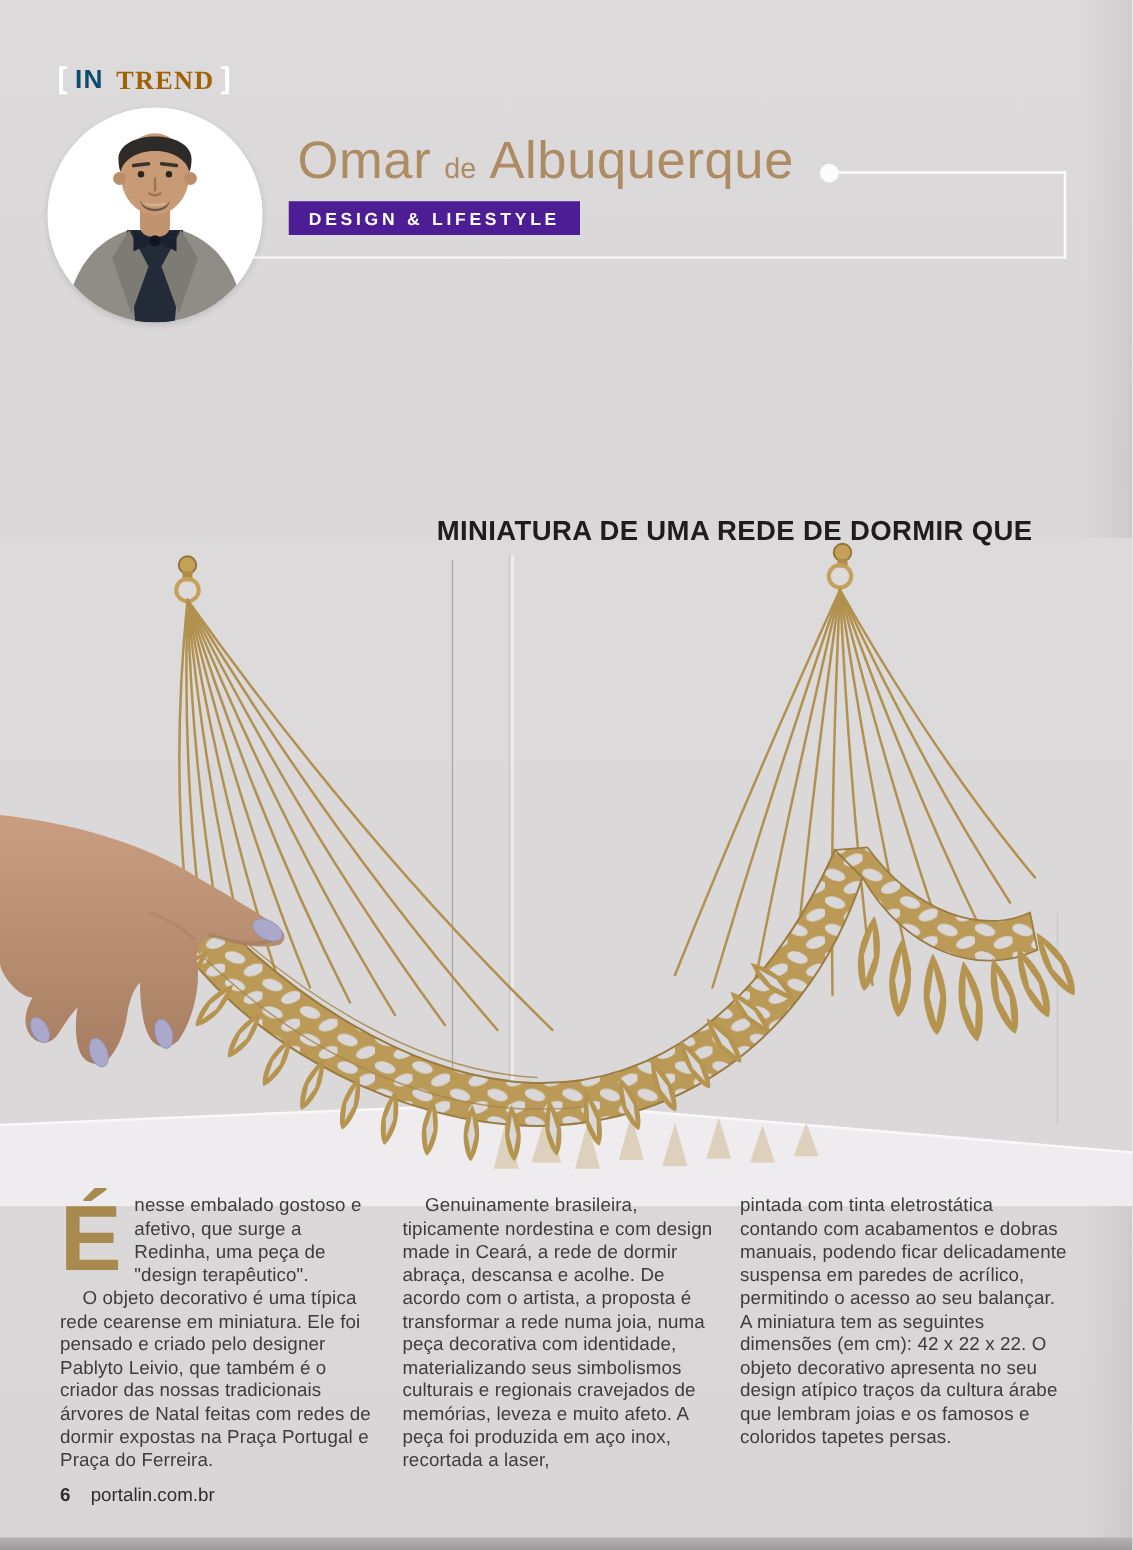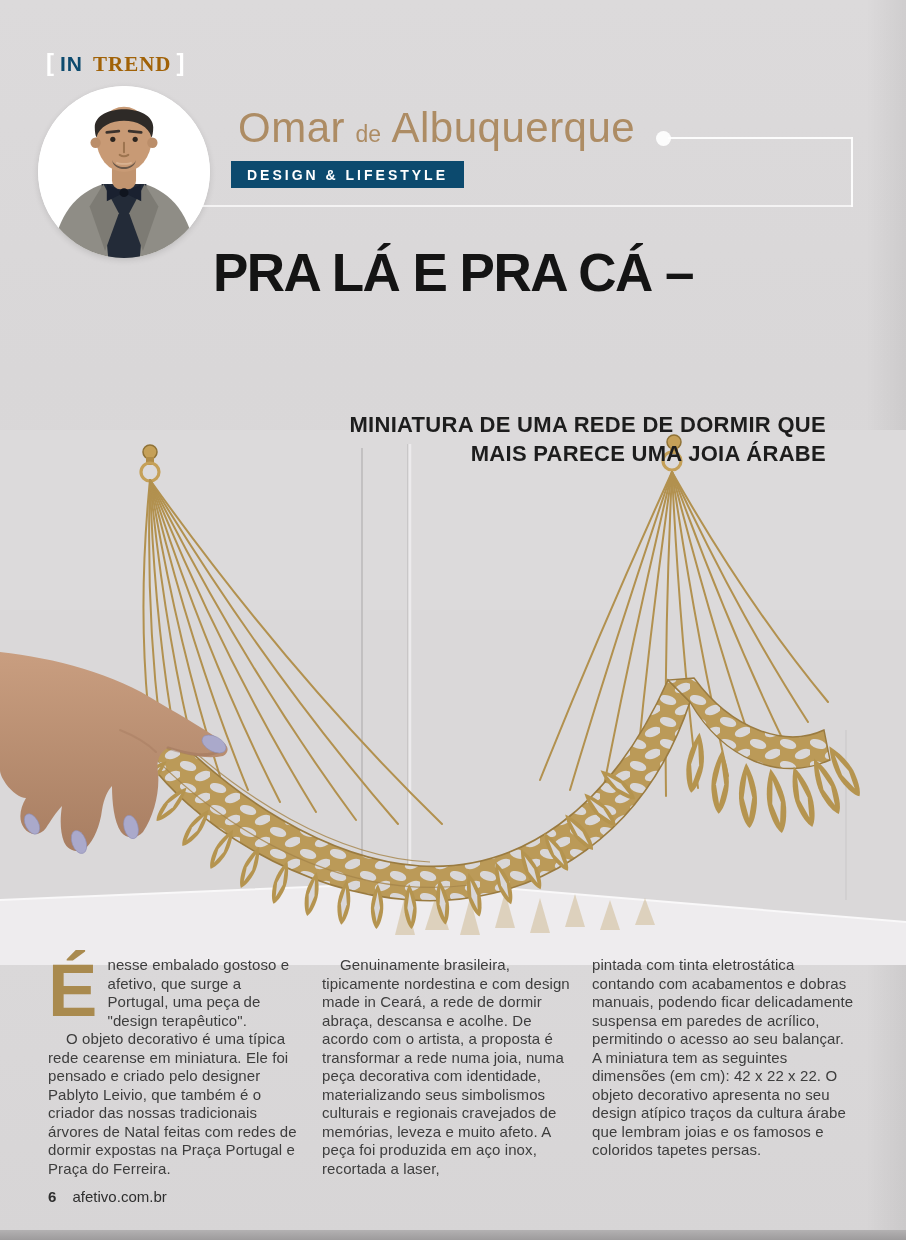--- a/index.html
+++ b/index.html
@@ -15,21 +15,21 @@
   .logo .bracket{color:#ffffff;font-weight:700;font-size:24px;transform:translateY(-1px);}
   .logo .in{color:#0c4a6e;margin-left:3px;}
   .logo .trend{color:#a16207;margin-left:8px;margin-right:3px;font-family:Liberation Serif, serif;}
   
   .avatar{position:absolute;left:38px;top:86px;width:172px;height:172px;border-radius:50%;
     background:#ffffff;overflow:hidden;box-shadow:0 2px 6px rgba(0,0,0,.12);}
   
   .author-name{position:absolute;left:238px;top:104px;color:#ad8c64;white-space:nowrap;}
   .author-name .big{font-size:42px;letter-spacing:.5px;}
   .author-name .small{font-size:23px;margin:0 6px;}
-  .badge{position:absolute;left:231px;top:161px;background:#0c4a6e;color:#fff;
+  .badge{position:absolute;left:231px;top:161px;background:#4c1d95;color:#fff;
     font-weight:700;font-size:14px;letter-spacing:3px;padding:6px 16px 5px 16px;}
   
   .dline{position:absolute;background:rgba(255,255,255,.92);}
   .dline.dot{width:15px;height:15px;border-radius:50%;left:656px;top:131px;}
   .dline.h1{left:668px;top:137px;width:185px;height:2px;}
   .dline.v1{left:851px;top:137px;width:2px;height:70px;}
   .dline.h2{left:196px;top:205px;width:657px;height:2px;opacity:.75;}
   
   .headline{position:absolute;left:80px;top:248px;width:746px;text-align:center;
     font-weight:700;font-size:53px;line-height:50px;letter-spacing:-1.5px;color:#141414;}
@@ -104,27 +104,26 @@
   <span class="big">Albuquerque</span>
 </div>
 <div class="badge">DESIGN &amp; LIFESTYLE</div>
 
 <div class="dline dot"></div>
 <div class="dline h1"></div>
 <div class="dline v1"></div>
 <div class="dline h2"></div>
 
 <h1 class="headline" style="margin:0;">
-  <span>PRA LÁ E PRA CÁ –</span><br>
+  <br>
   <br>
 </h1>
 
 <h2 class="subhead" style="margin:0;">
   <span>MINIATURA DE UMA REDE DE DORMIR QUE</span><br>
-  <span>MAIS PARECE UMA JOIA ÁRABE</span>
 </h2>
 
 <svg class="photo" viewBox="0 0 906 535">
   <defs>
     <linearGradient id="skin" x1="0" y1="0" x2="0" y2="1">
       <stop offset="0" stop-color="#c99e80"></stop>
         <stop offset="1" stop-color="#a87e62"></stop>
     </linearGradient>
     <pattern id="mesh" patternUnits="userSpaceOnUse" width="30" height="22">
       <rect width="30" height="22" fill="#bb9a58"></rect>
@@ -269,28 +268,28 @@
       <ellipse cx="131" cy="397" rx="12" ry="7" transform="rotate(75 131 397)"></ellipse>
       <ellipse cx="79" cy="412" rx="12" ry="7" transform="rotate(70 79 412)"></ellipse>
       <ellipse cx="32" cy="394" rx="11" ry="6.5" transform="rotate(62 32 394)"></ellipse>
     </g>
   </g>
 </svg>
 
 <div class="col col1">
   <p>
     <span class="dropcap">É</span>
-    <span>nesse embalado gostoso e afetivo, que surge a Portugal, uma peça de "design terapêutico".</span>
+    <span>nesse embalado gostoso e afetivo, que surge a Redinha, uma peça de "design terapêutico".</span>
   </p>
   <p class="indent">O objeto decorativo é uma típica rede cearense em miniatura. Ele foi pensado e criado pelo designer Pablyto Leivio, que também é o criador das nossas tradicionais árvores de Natal feitas com redes de dormir expostas na Praça Portugal e Praça do Ferreira.</p>
 </div>
 <div class="col col2">
   <p class="indent">Genuinamente brasileira, tipicamente nordestina e com design made in Ceará, a rede de dormir abraça, descansa e acolhe. De acordo com o artista, a proposta é transformar a rede numa joia, numa peça decorativa com identidade, materializando seus simbolismos culturais e regionais cravejados de memórias, leveza e muito afeto. A peça foi produzida em aço inox, recortada a laser,</p>
 </div>
 <div class="col col3">
   <p>pintada com tinta eletrostática contando com acabamentos e dobras manuais, podendo ficar delicadamente suspensa em paredes de acrílico, permitindo o acesso ao seu balançar. A miniatura tem as seguintes dimensões (em cm): 42 x 22 x 22. O objeto decorativo apresenta no seu design atípico traços da cultura árabe que lembram joias e os famosos e coloridos tapetes persas.</p>
 </div>
 
 <div class="footer">
   <span class="num">6</span>
-  <span>afetivo.com.br</span>
+  <span>portalin.com.br</span>
 </div>
 <div class="bottom-bar"></div>
 
 </body></html>

